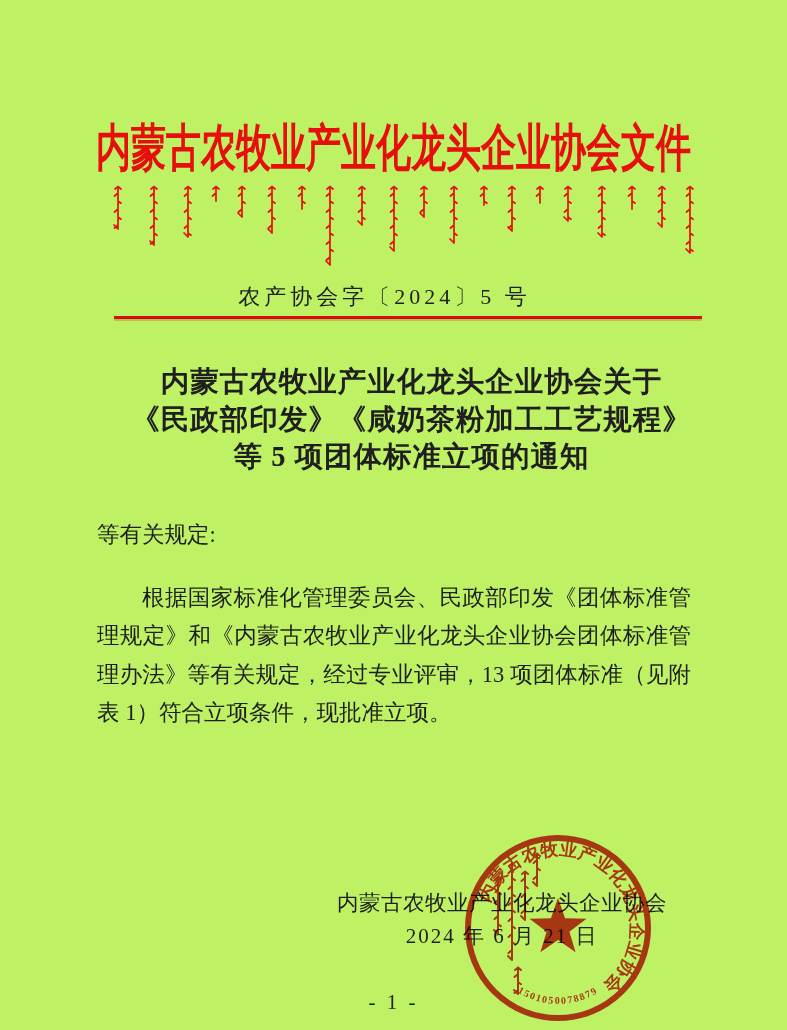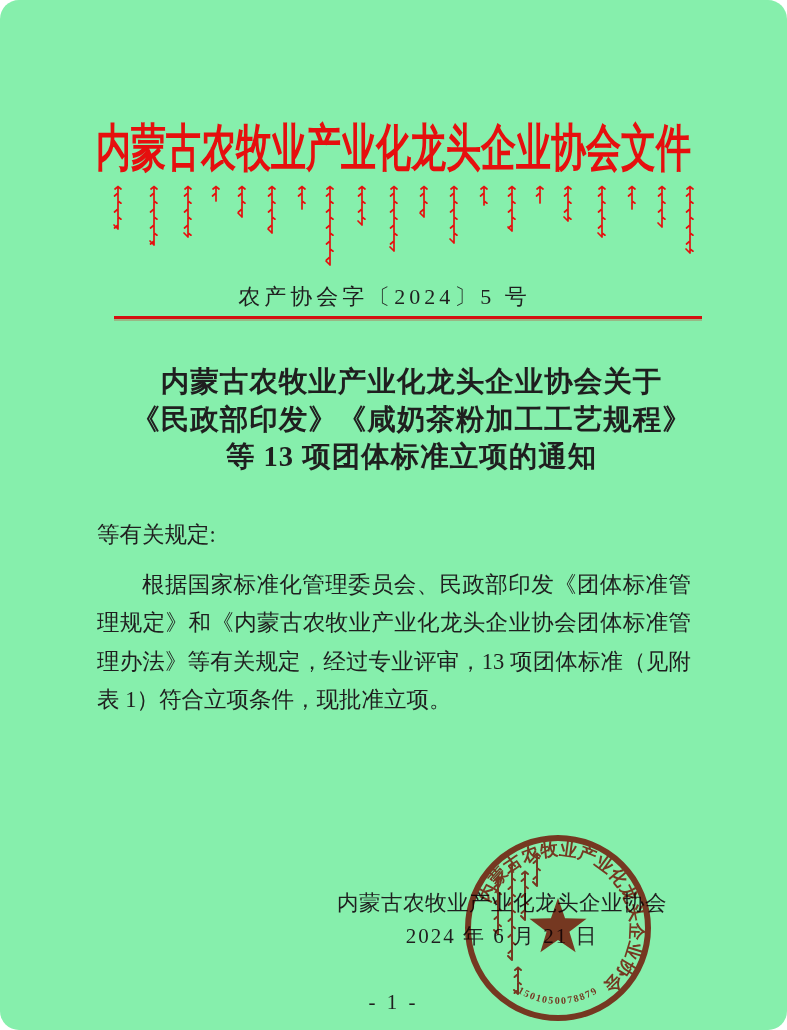--- a/index.html
+++ b/index.html
@@ -1,21 +1,21 @@
 <!DOCTYPE html>
 <html><head>
 <meta charset="utf-8">
 <style>
   html,body{margin:0;padding:0;background:#ffffff;}
   body{
     width:787px;height:1030px;position:relative;overflow:hidden;
     font-family:"Liberation Serif","DejaVu Serif",serif;
     color:var(--ink,#1f1f1f);
   }
-  .page{position:absolute;inset:0;background:#86efac;border-radius:19px;}
+  .page{position:absolute;inset:0;background:#bef264;}
 
   .header-title{
     position:absolute;top:125px;left:0;width:787px;
     text-align:center;font-weight:700;font-size:35px;line-height:48px;
     color:var(--red,#e60f0e);
     transform:scaleY(1.45);transform-origin:center center;
     letter-spacing:0px;white-space:nowrap;
   }
   .mong-banner{position:absolute;top:184px;left:112px;width:590px;height:84px;}
 
@@ -33,21 +33,21 @@
     text-align:center;font-size:28.5px;line-height:37.5px;font-weight:700;
     letter-spacing:1px;
   }
   .doc-title span{display:block;padding-left:36px;}
 
   .body-text{
     position:absolute;top:516px;left:97px;width:594px;
     font-size:22.5px;line-height:38.6px;text-align:justify;
   }
   .body-text p{margin:0;}
-  .body-text p.para{text-indent:2em;margin-top:11px;}
+  .body-text p.para{text-indent:2em;margin-top:24px;}
   .salutation{margin-bottom:0;}
 
   .signature{
     position:absolute;top:888px;right:120px;
     text-align:center;
   }
   .sig-name{font-size:21.5px;line-height:30px;letter-spacing:0.5px;white-space:nowrap;}
   .sig-date{font-size:21px;line-height:30px;margin-top:3px;letter-spacing:2px;}
 
   .seal{
@@ -91,21 +91,21 @@
       <path d="M578,3 V69 M578,9 l-3.5,3 M578,17 l3,2.2 M578,25 l-3.5,3 M578,33 l3,2.2 M578,41 l-3.5,3 M578,49 l3,2.2 M578,57 l-3.5,3 M578,65 l3,2.2 M575,5 l3,-2.5 l3,2.5 M578,69 l-4,-4" fill="none" stroke="#e60f0e" stroke-width="1.7" stroke-linecap="round"></path>
     </svg>
 
   <div class="doc-number">农产协会字〔2024〕5 号</div>
 
   <div class="red-rule"></div>
 
   <h1 class="doc-title">
     <span>内蒙古农牧业产业化龙头企业协会关于</span>
     <span>《民政部印发》《咸奶茶粉加工工艺规程》</span>
-    <span>等 13 项团体标准立项的通知</span>
+    <span>等 5 项团体标准立项的通知</span>
   </h1>
 
   <div class="body-text">
     <p class="salutation">等有关规定:</p>
     <p class="para">根据国家标准化管理委员会、民政部印发《团体标准管理规定》和《内蒙古农牧业产业化龙头企业协会团体标准管理办法》等有关规定，经过专业评审，13 项团体标准（见附表 1）符合立项条件，现批准立项。</p>
   </div>
 
   <div class="signature">
     <div class="sig-name">内蒙古农牧业产业化龙头企业协会</div>
     <div class="sig-date">2024 年 6 月 21 日</div>

